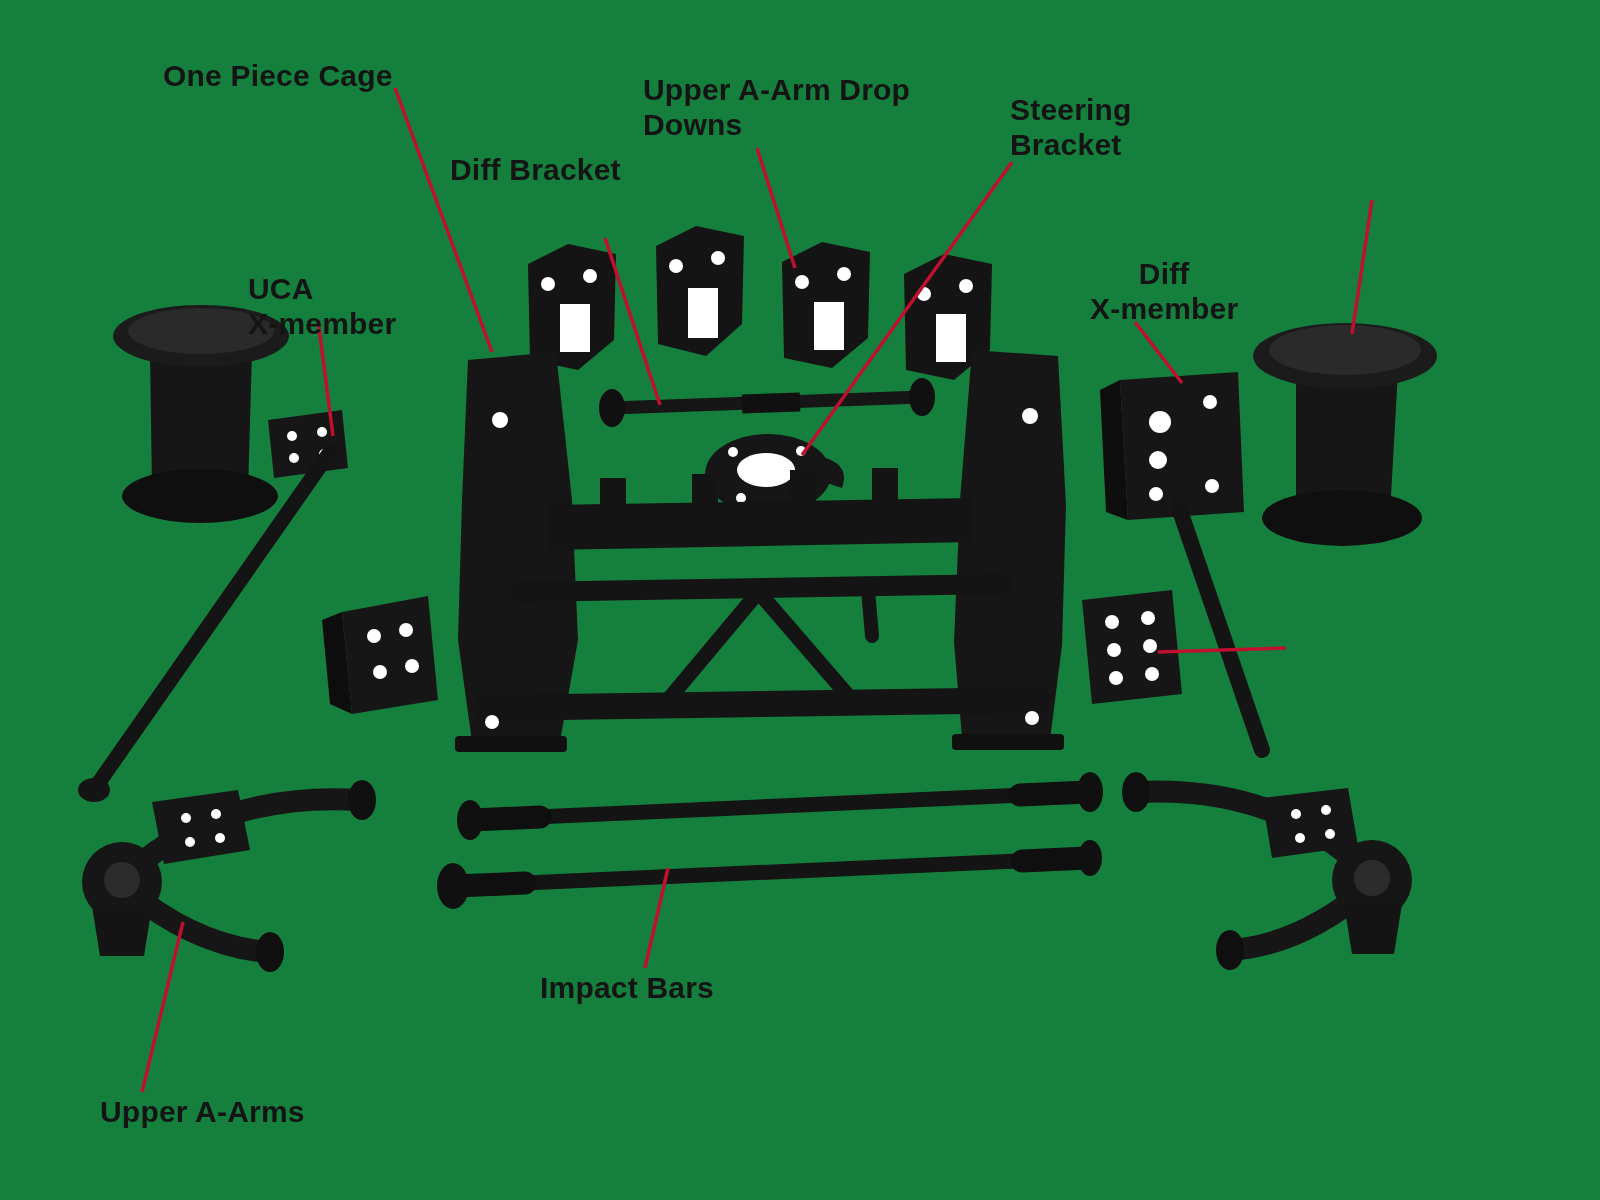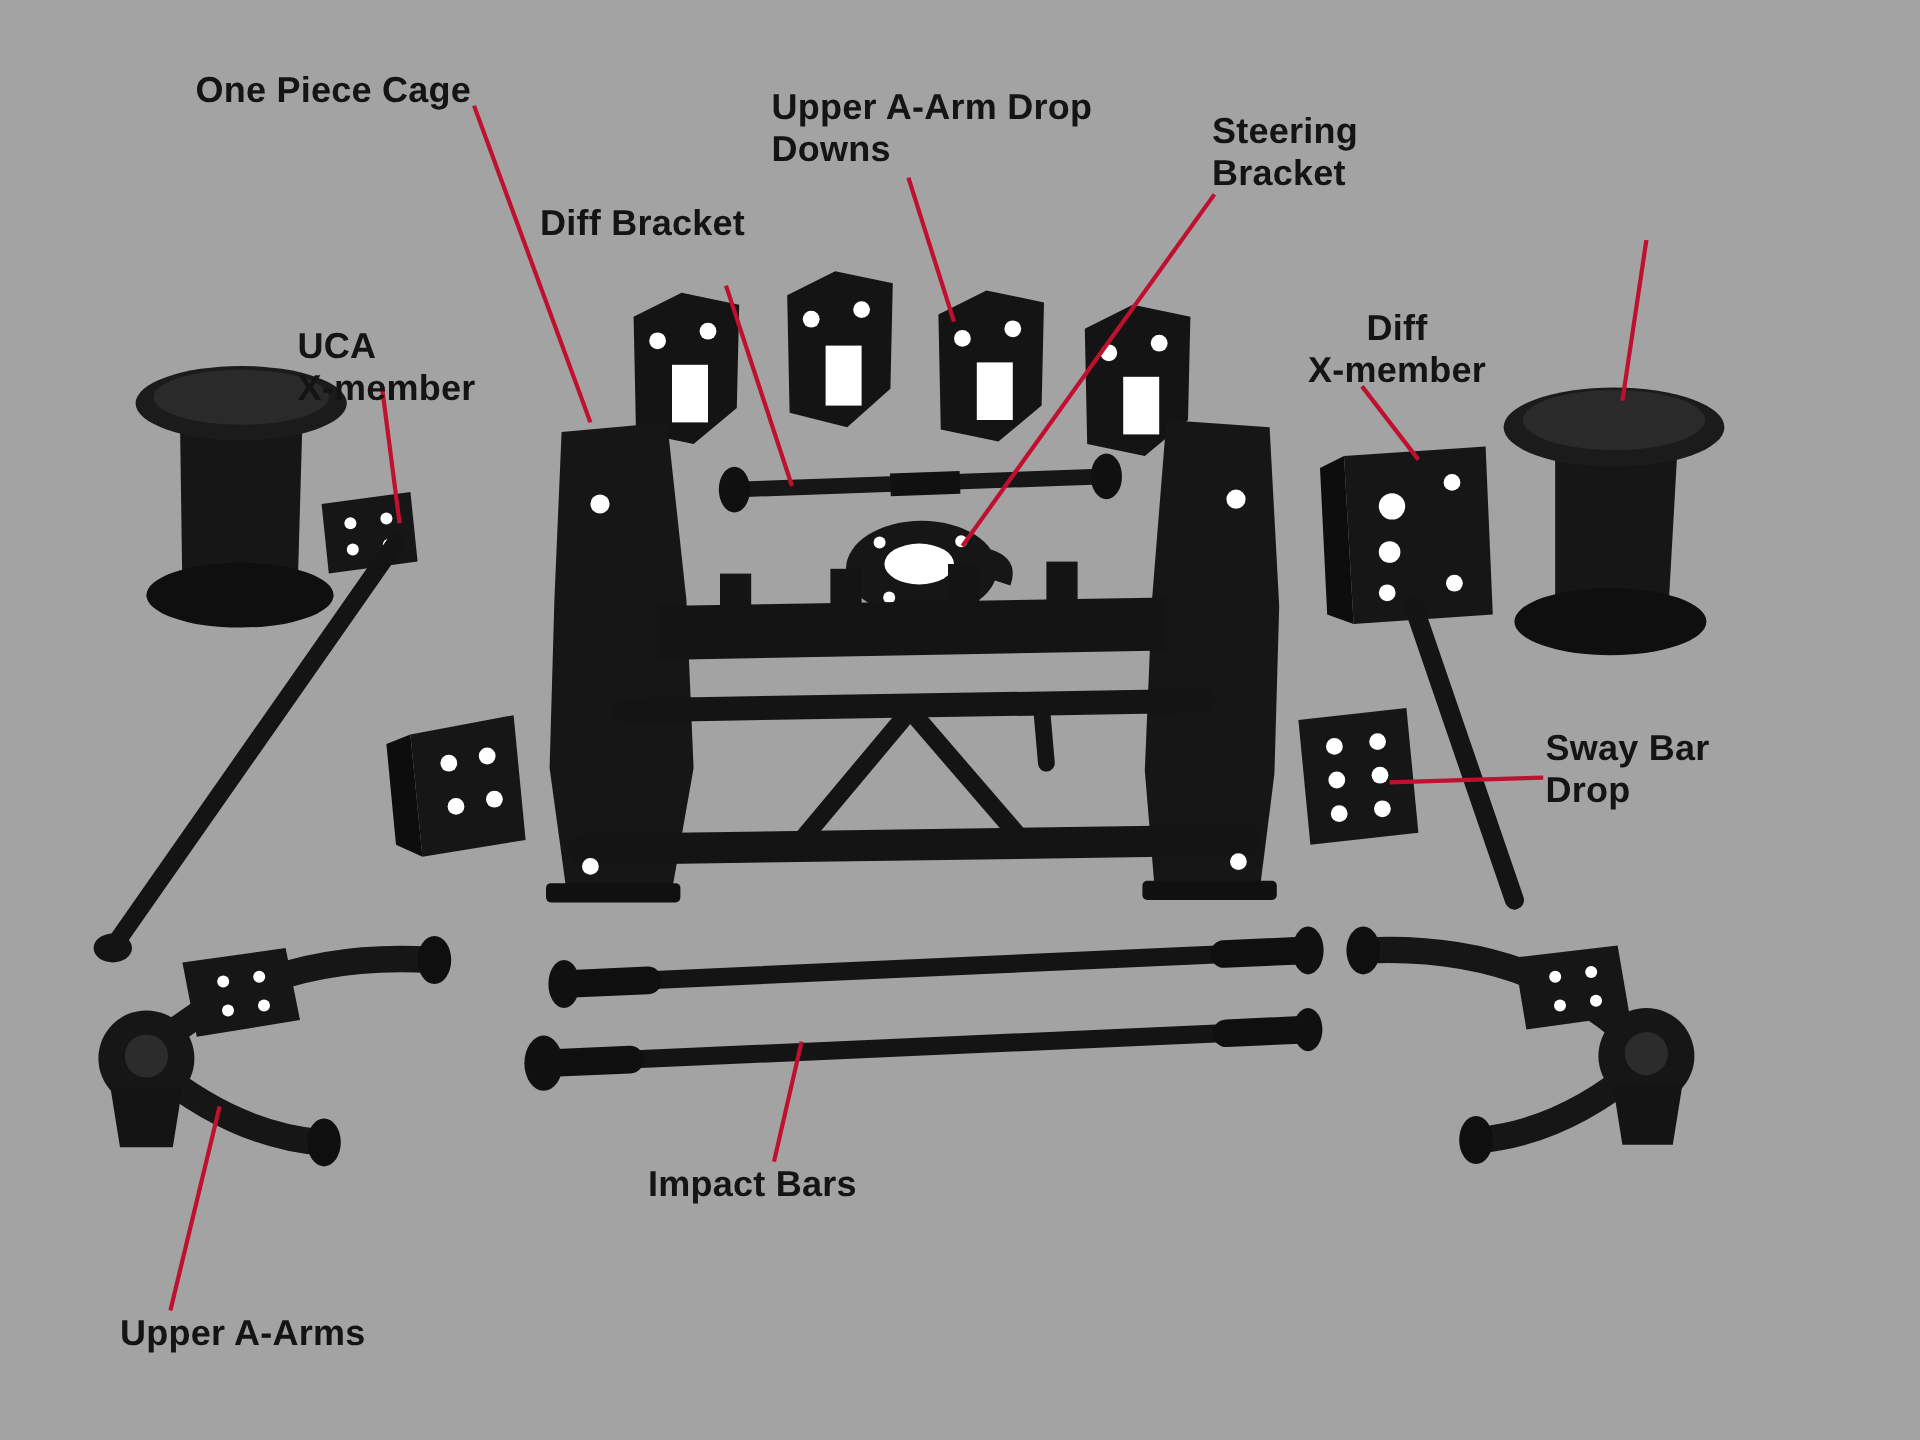--- a/index.html
+++ b/index.html
@@ -1,19 +1,19 @@
 <!DOCTYPE html>
 <html><head>
 <meta charset="utf-8">
 <style>
   html,body{margin:0;padding:0;background:#ffffff;}
   .page{
     position:relative;
     width:1600px;height:1200px;
-    background:#a3a3a3;
+    background:#15803d;
     overflow:hidden;
     font-family:"Liberation Sans", sans-serif;
   }
   .page svg{position:absolute;left:0;top:0;width:1600px;height:1200px;}
   .label{
     position:absolute;
     font-weight:bold;
     font-size:30px;
     line-height:1.18;
     color:#141414;
@@ -197,27 +197,25 @@
       <line x1="1372" y1="200" x2="1352" y2="334"></line>
       <line x1="318" y1="320" x2="333" y2="436"></line>
       <line x1="1135" y1="322" x2="1182" y2="383"></line>
       <line x1="1286" y1="648" x2="1158" y2="652"></line>
       <line x1="645" y1="968" x2="668" y2="868"></line>
       <line x1="142" y1="1092" x2="183" y2="922"></line>
     </g>
   </svg>
 
   <div class="label" style="left:163px;top:58px;">One Piece Cage</div>
-  <div class="label" style="left:450px;top:169px;">Diff Bracket</div>
+  <div class="label" style="left:450px;top:152px;">Diff Bracket</div>
   <div class="label" style="left:1010px;top:92px;">Steering
 Bracket</div>
   <div class="label" style="left:643px;top:72px;">Upper A-Arm Drop
 Downs</div>
   <div class="label" style="left:248px;top:250px;margin-top:21px;">UCA
 X-member</div>
   <div class="label" style="left:1090px;top:256px;text-align:center;">Diff
 X-member</div>
-  <div class="label" style="left:1288px;top:606px;">Sway Bar
-Drop</div>
   <div class="label" style="left:540px;top:970px;">Impact Bars</div>
   <div class="label" style="left:100px;top:1094px;">Upper A-Arms</div>
 
 </div>
 
 </body></html>

